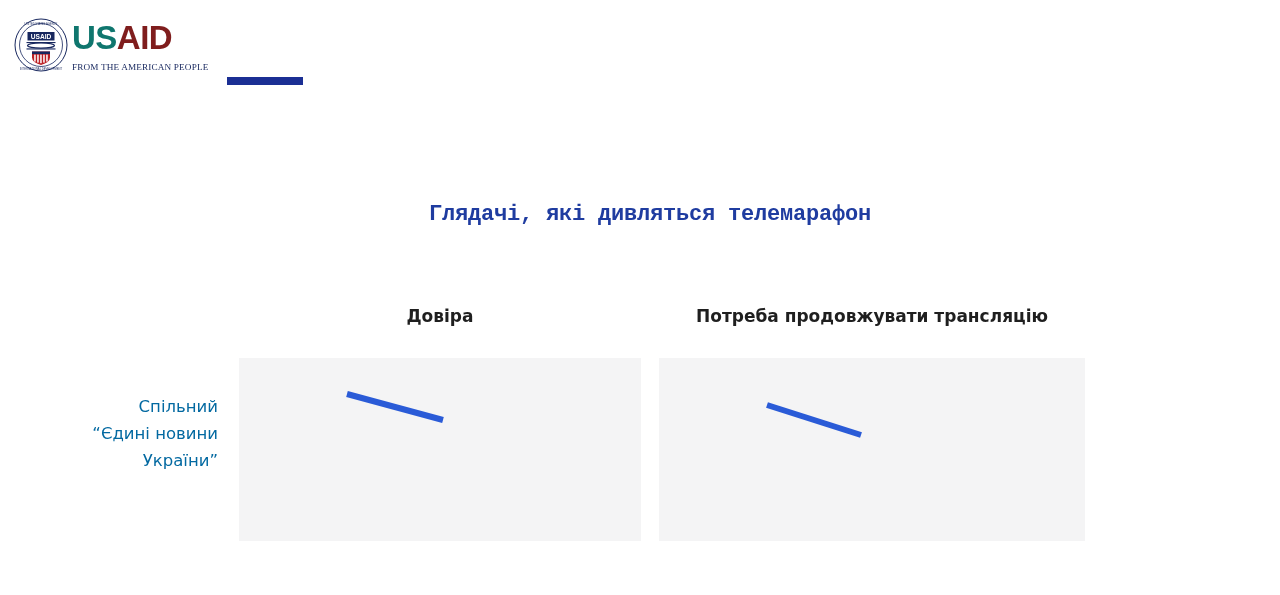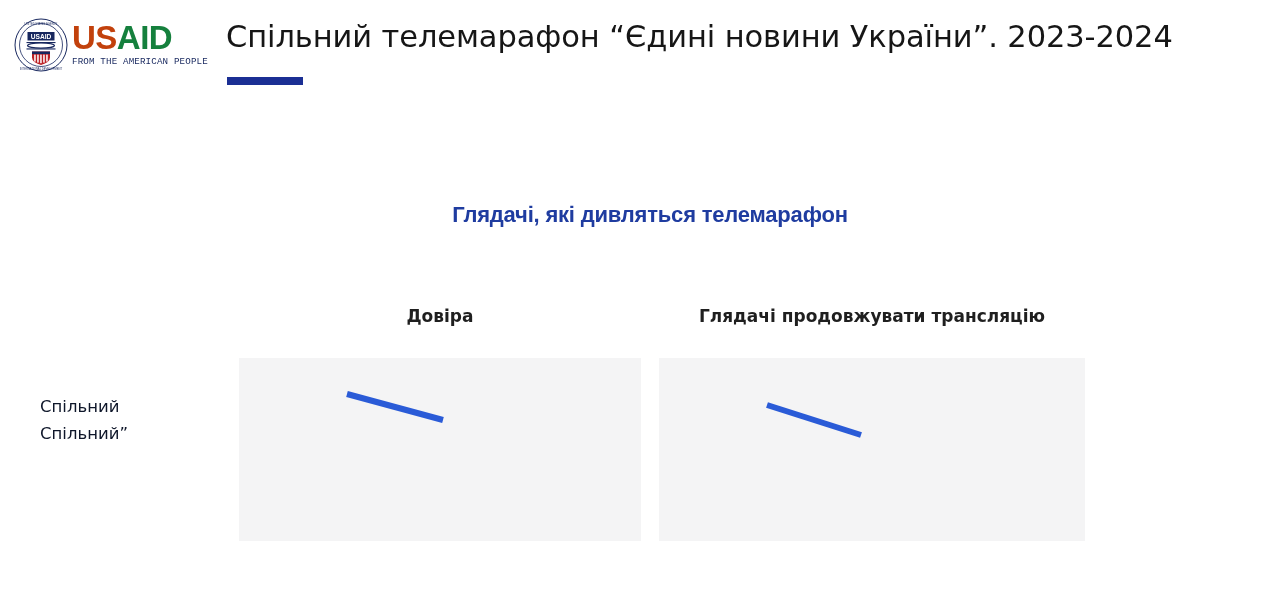--- a/index.html
+++ b/index.html
@@ -45,25 +45,25 @@
     height: 50px;
   }
   #usaid-letters {
     font-family: "Liberation Sans", sans-serif;
     font-weight: bold;
     font-size: 33px;
     letter-spacing: -0.5px;
     line-height: 34px;
     white-space: nowrap;
   }
-  .us-part { color: #c2410c; }
-  .aid-part { color: #15803d; }
+  .us-part { color: #0f766e; }
+  .aid-part { color: #7f1d1d; }
   #usaid-tagline {
-    margin-top: 1px;
-    font-family: Liberation Mono, monospace;
+    margin-top: 7px;
+    font-family: Liberation Serif, serif;
     font-size: 9.2px;
     letter-spacing: 0.15px;
     color: #17275e;
     white-space: nowrap;
   }
 
   #deck-title {
     position: absolute;
     left: 226px;
     top: 19px;
@@ -83,21 +83,21 @@
     background: #1b2f94;
   }
 
   
   #chart-heading {
     position: absolute;
     left: 340px;
     top: 198px;
     width: 620px;
     text-align: center;
-    font-family: Liberation Sans, sans-serif;
+    font-family: Liberation Mono, monospace;
     font-size: 22px;
     font-weight: bold;
     color: #1f3ca0;
     line-height: 34px;
     letter-spacing: -0.2px;
   }
 
   
   .column-header {
     position: absolute;
@@ -111,24 +111,25 @@
   }
   #col-header-0 { left: 239px; width: 402px; }
   #col-header-1 { left: 659px; width: 426px; }
 
   
   #row-label {
     position: absolute;
     left: 40px;
     top: 393px;
     width: 178px;
+    text-align: right;
     font-family: "DejaVu Sans", sans-serif;
     font-size: 16.5px;
     line-height: 27px;
-    color: #0f172a;
+    color: #0369a1;
   }
 
   
   .panel {
     position: absolute;
     top: 358px;
     height: 183px;
     background: #f4f4f5;
   }
   #panel-0 { left: 239px; width: 402px; }
@@ -178,34 +179,34 @@
         </g>
       </svg>
     </span>
 
     <div id="usaid-wordmark">
       <div id="usaid-letters"><span class="us-part">US</span><span class="aid-part">AID</span></div>
       <div id="usaid-tagline">FROM THE AMERICAN PEOPLE</div>
     </div>
   </div>
 
-  <div id="deck-title">Спільний телемарафон “Єдині новини України”. 2023-2024</div>
   <div id="title-accent-bar"></div>
 </div>
 
 <div id="chart-heading">
   <div>Глядачі, які дивляться телемарафон</div>
 </div>
 
 <div class="column-header" id="col-header-0">Довіра</div>
-<div class="column-header" id="col-header-1">Глядачі продовжувати трансляцію</div>
+<div class="column-header" id="col-header-1">Потреба продовжувати трансляцію</div>
 
 <div id="row-label">
   <div>Спільний</div>
-  <div>Спільний”</div>
+  <div>“Єдині новини</div>
+  <div>України”</div>
 </div>
 
 <div class="panel" id="panel-0">
   <svg class="panel-svg" viewBox="0 0 402 183" preserveAspectRatio="none">
     <line x1="108" y1="36" x2="204" y2="62" stroke="#2a5bd7" stroke-width="6" stroke-linecap="butt"></line>
   </svg>
 
 </div>
 
 <div class="panel" id="panel-1">

